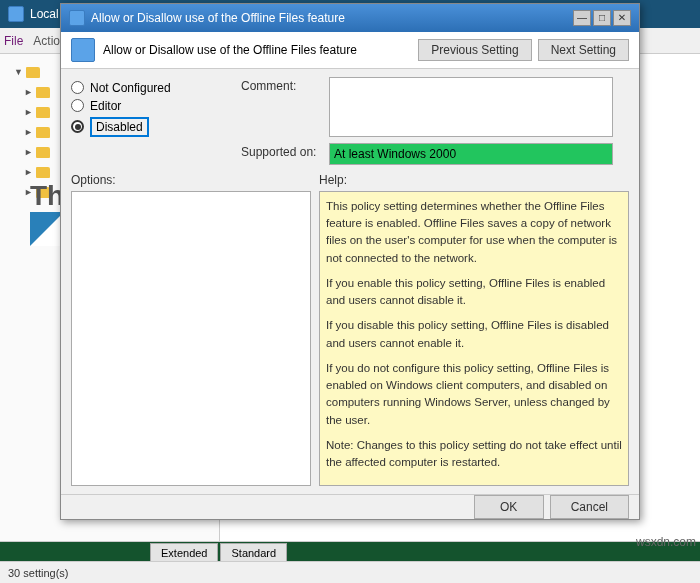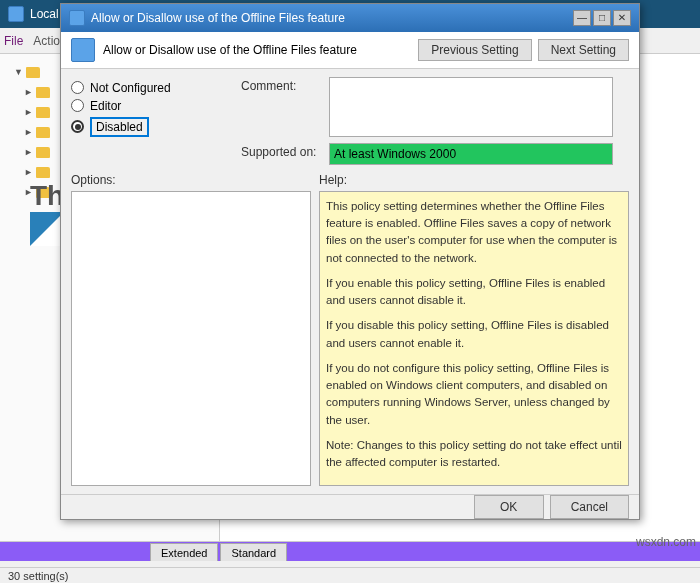--- a/index.html
+++ b/index.html
@@ -70,37 +70,37 @@
       position: relative;
       display: inline-block;
     }
 
     
     .bg-statusbar {
       position: absolute;
       bottom: 0;
       left: 0;
       width: 700px;
-      height: 16px;
+      height: 22px;
       background: #f0f0f0;
       border-top: 1px solid #ccc;
       display: flex;
       align-items: center;
       padding: 0 8px;
       font-size: 11px;
       color: #333;
     }
 
     .tabs-bar {
       position: absolute;
       bottom: 22px;
       left: 0;
       width: 700px;
       height: 20px;
-      background: #8b5cf6;
+      background: #14532d;
       border-top: 1px solid #ccc;
       display: flex;
       align-items: flex-end;
       padding-left: 150px;
       gap: 0;
     }
 
     .tab-item {
       height: 18px;
       padding: 0 10px;

